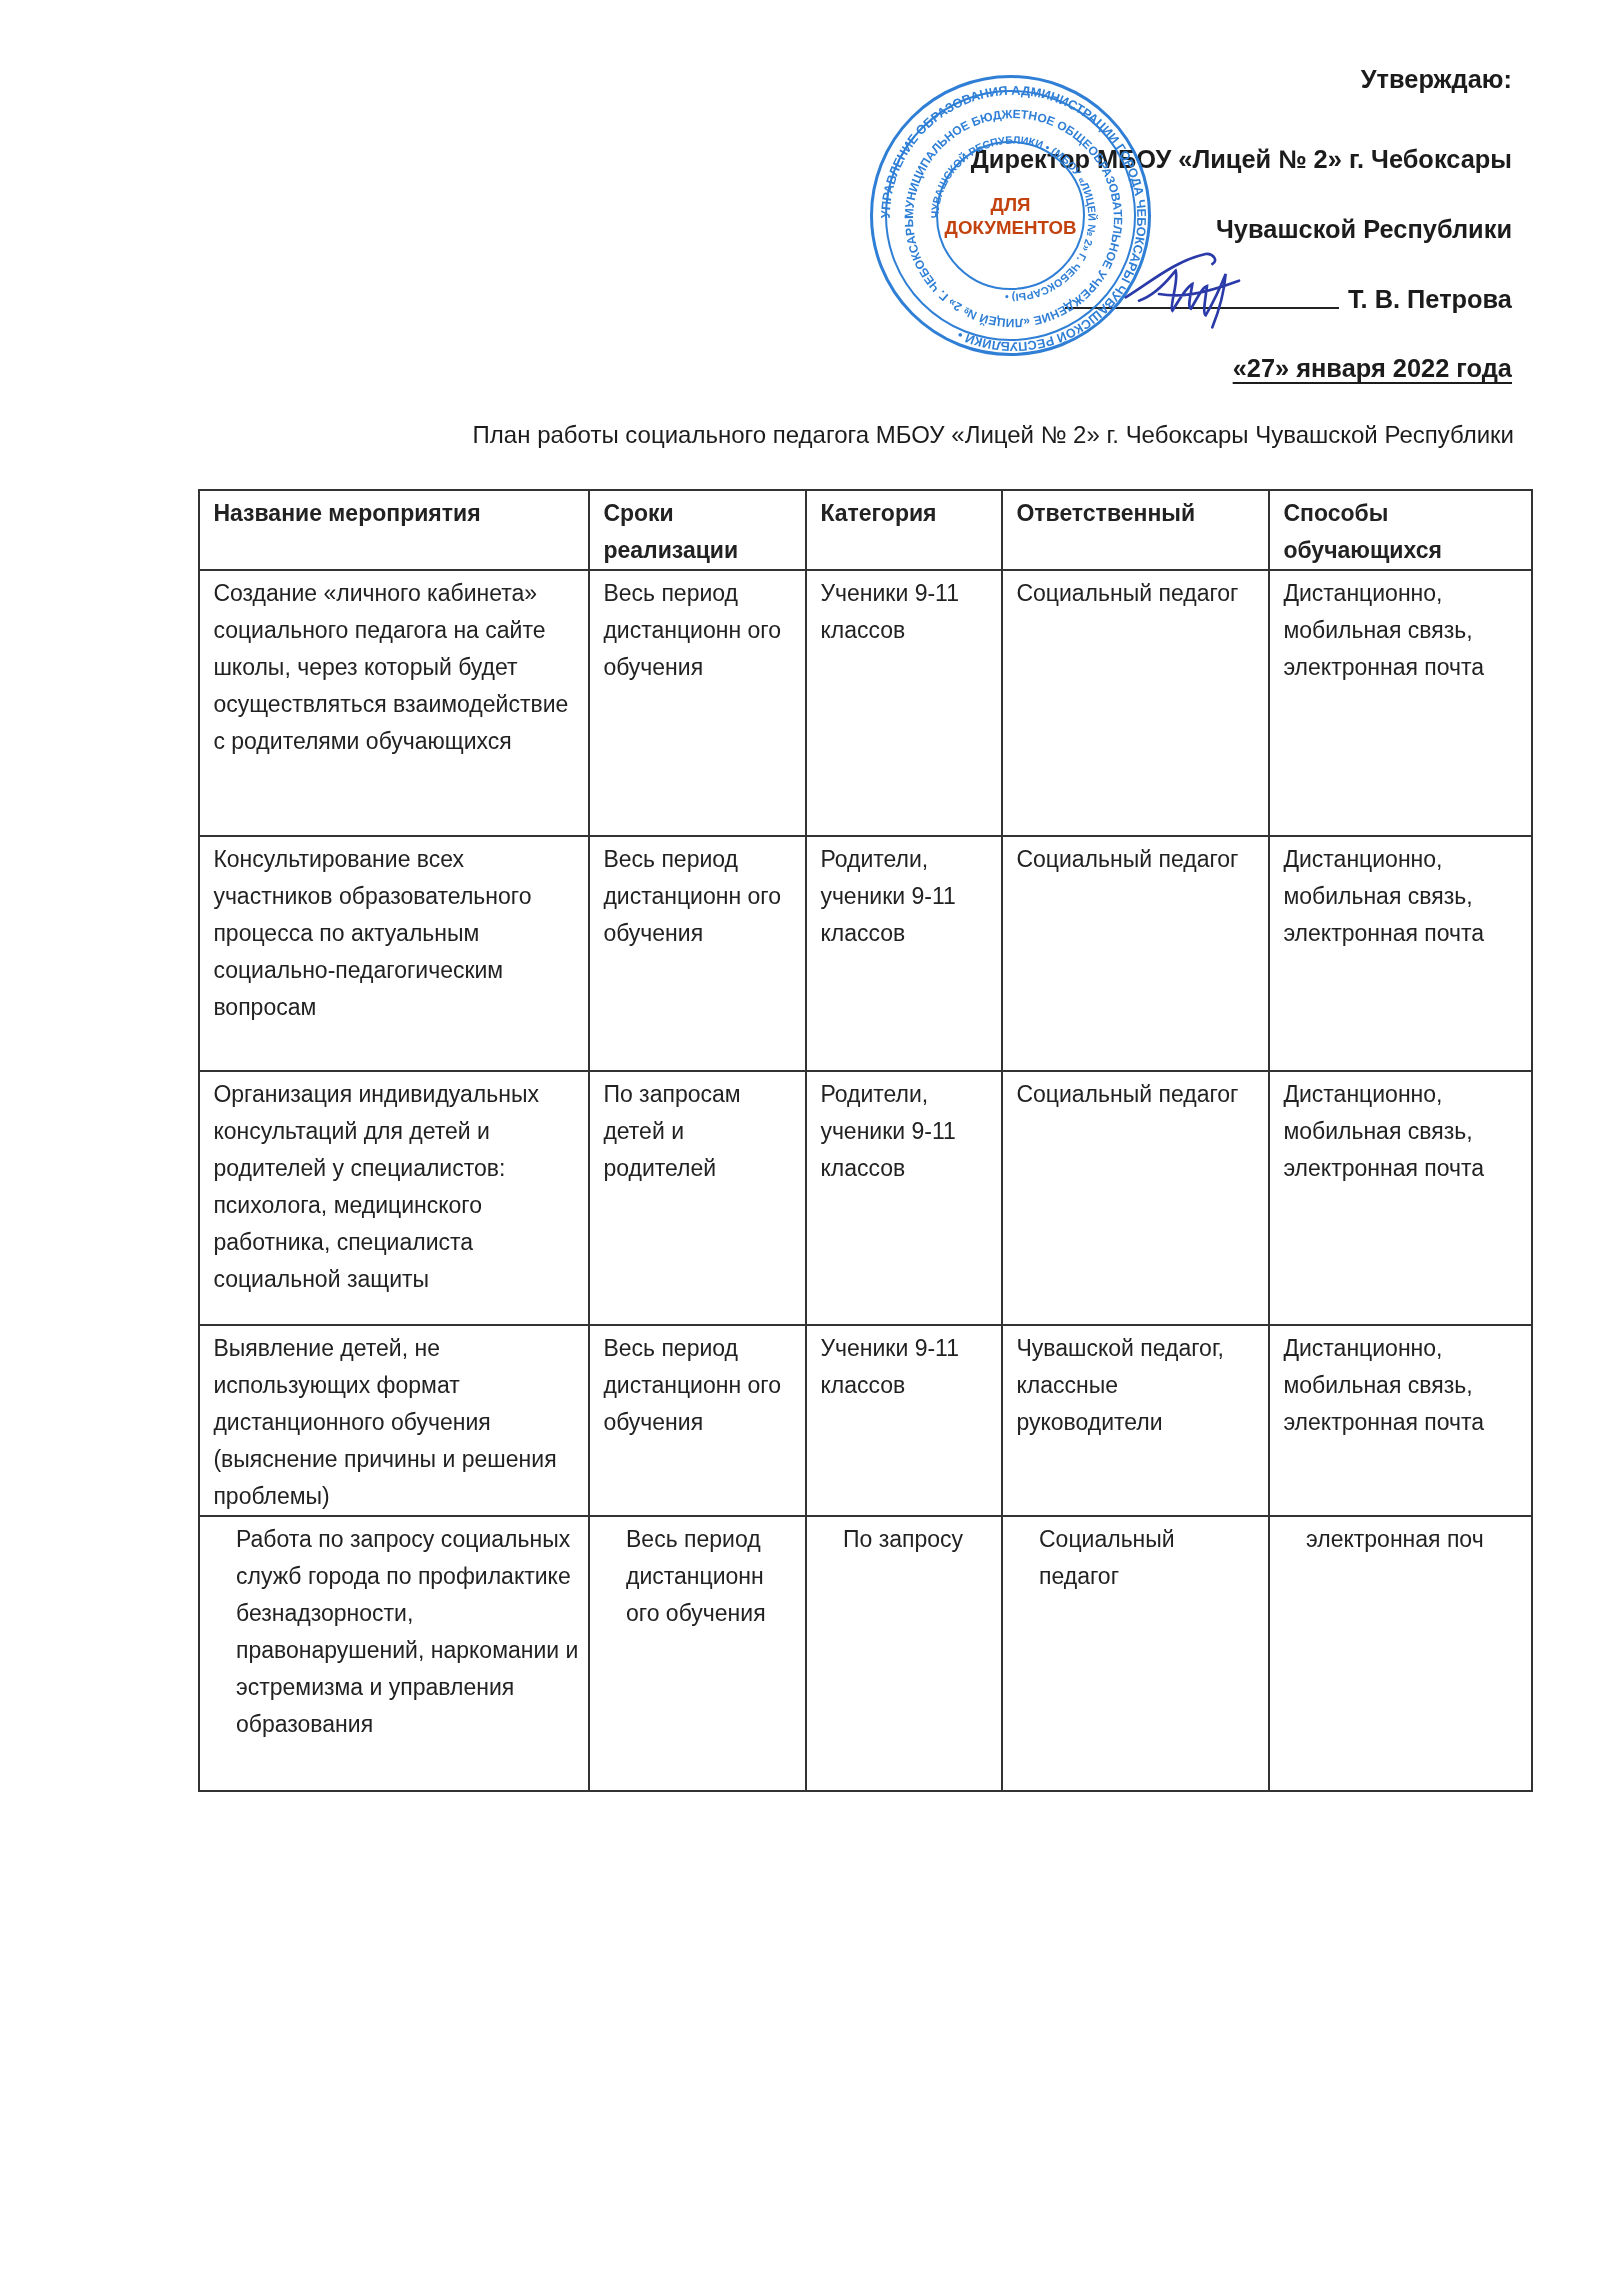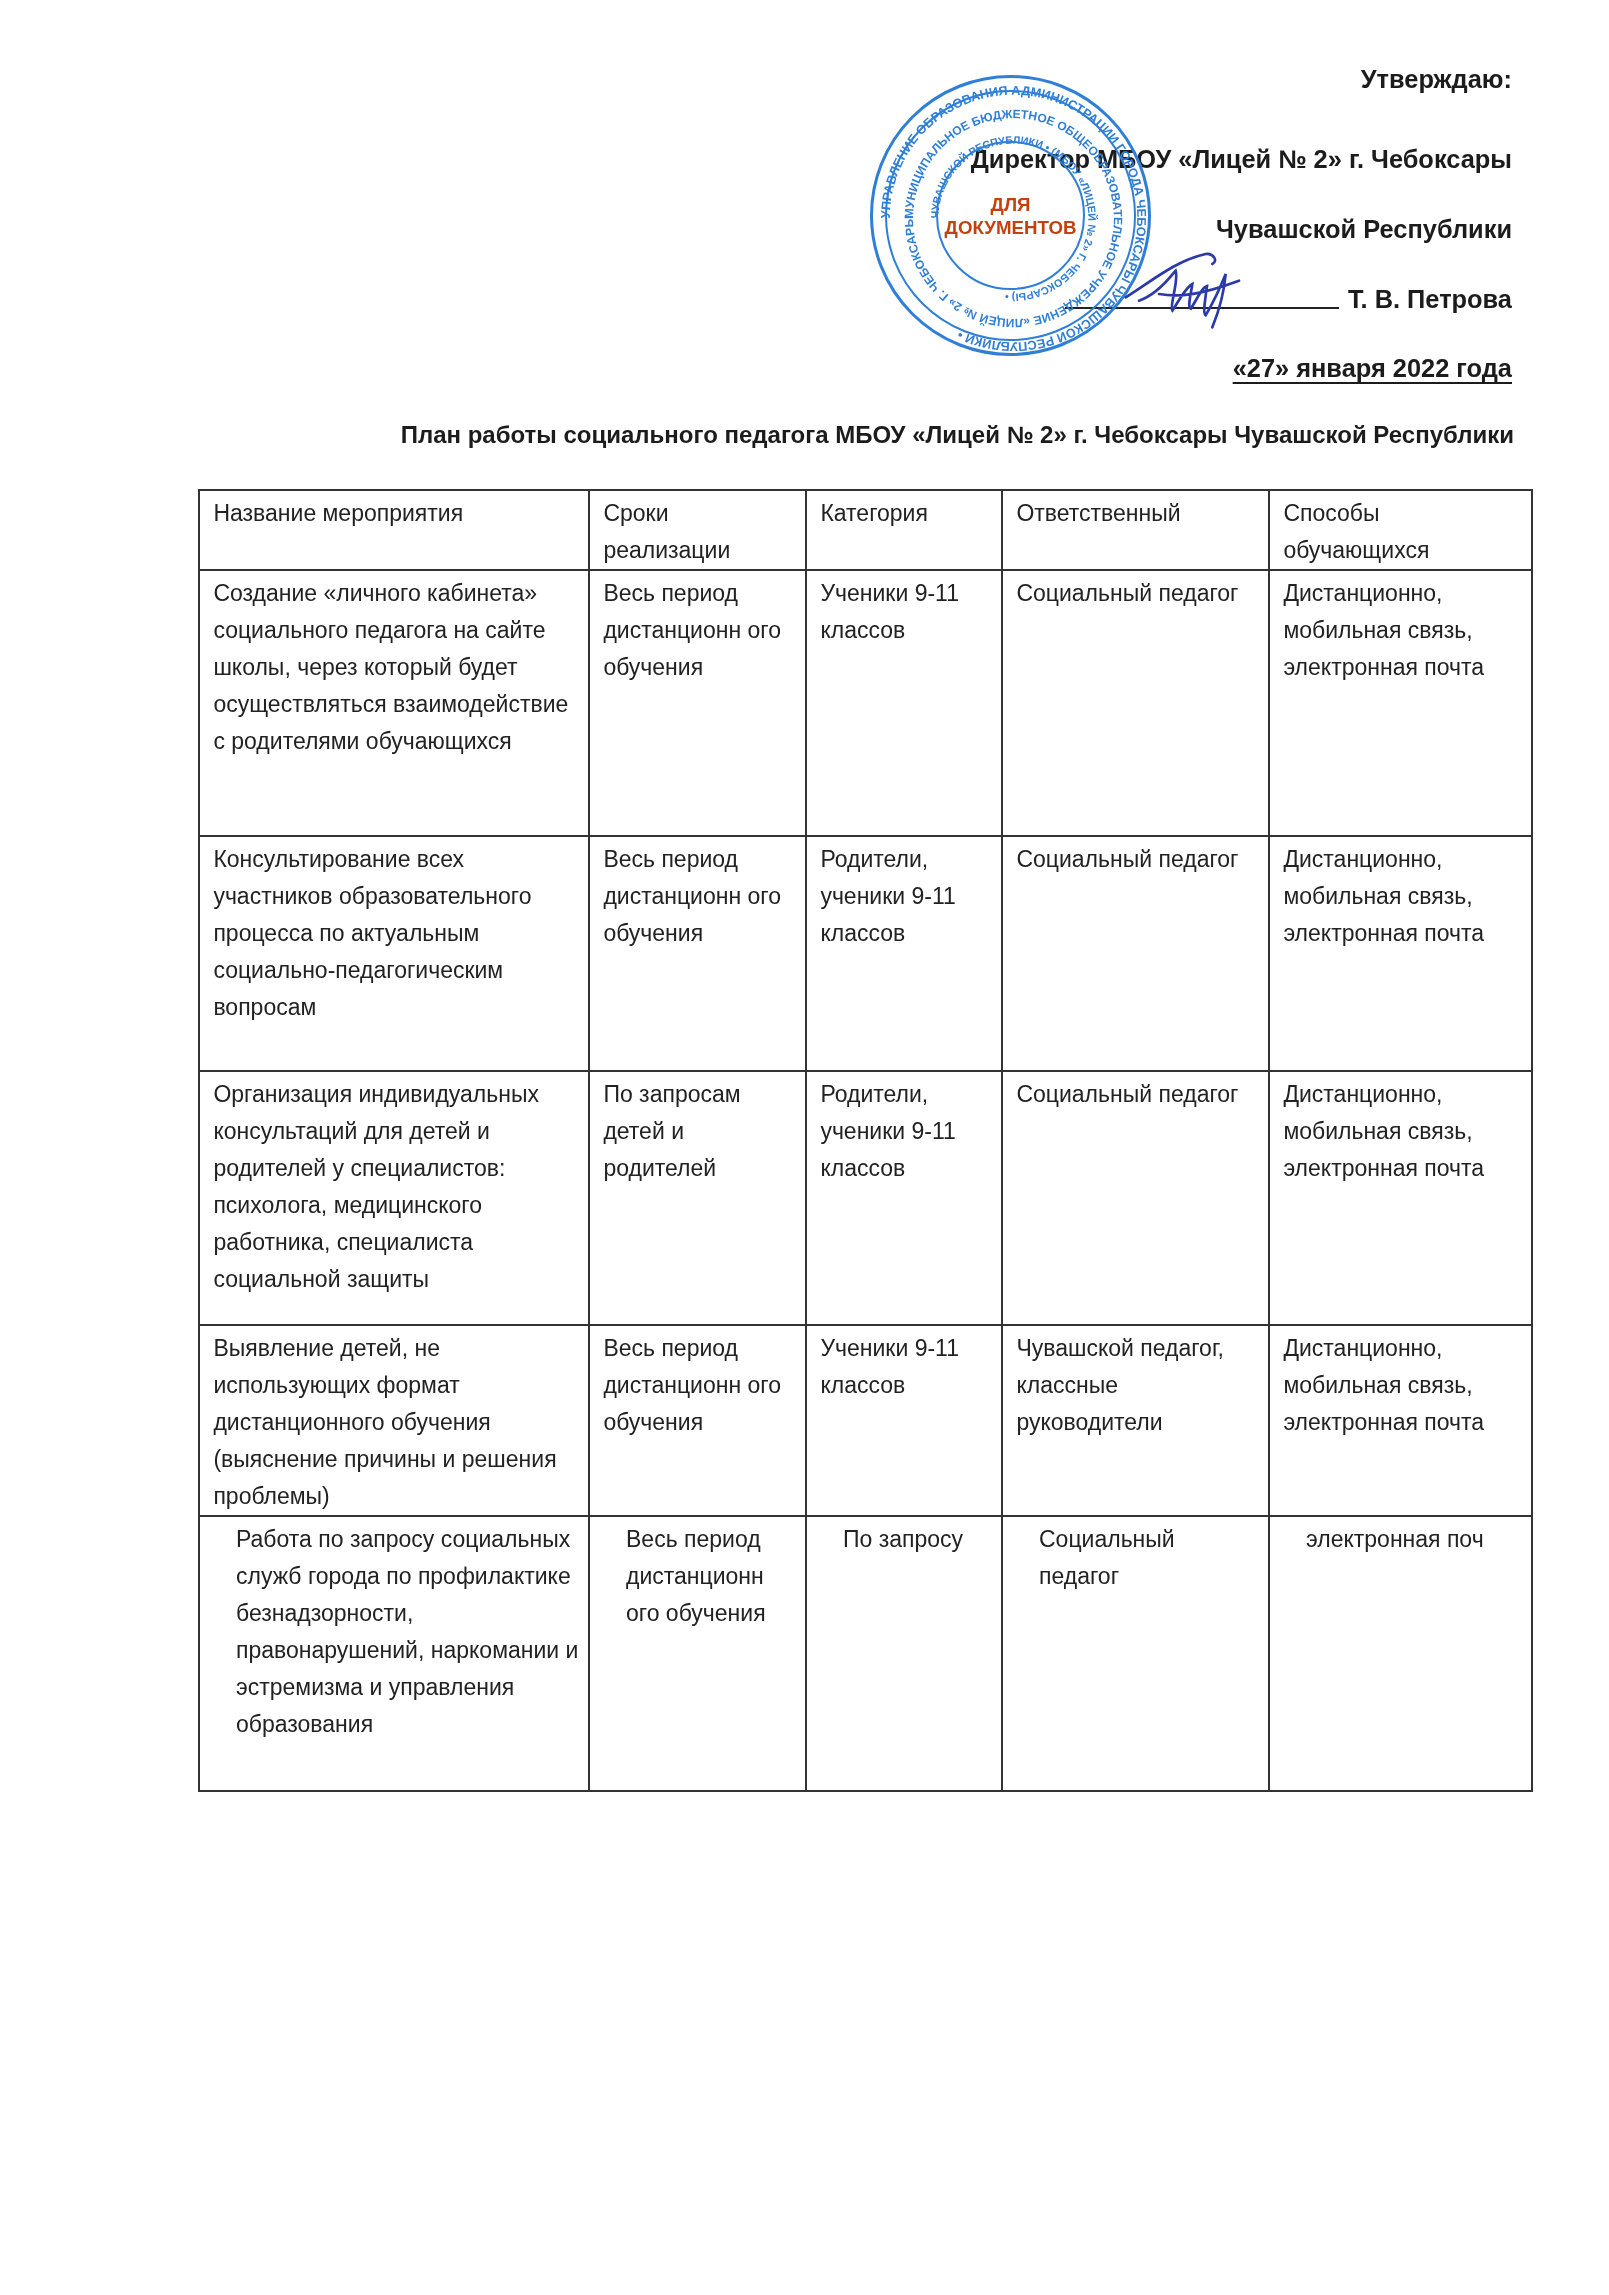--- a/index.html
+++ b/index.html
@@ -27,38 +27,38 @@
   .stamp .ring3 { position: absolute; inset: 63px; border-radius: 50%; border: 2px solid #2f7fd6; }
   .stamp svg { position: absolute; inset: 0; }
   .stamp .center {
     position: absolute; left: 0; right: 0; top: 115px; text-align: center;
     color: #c2410c; font-weight: bold; font-size: 18.7px; line-height: 23px;
   }
   .signature { position: absolute; left: 1112px; top: 234px; }
 
   .title {
     position: absolute; left: 0; right: 95px; top: 421px; text-align: right;
-    font-weight: bold; font-size: 24px; color: #1c1c1c; white-space: nowrap;
+    font-weight: normal; font-size: 24px; color: #1c1c1c; white-space: nowrap;
   }
 
   table.plan {
     position: absolute; left: 198px; top: 489px; width: 1333px;
     border-collapse: collapse; table-layout: fixed;
     font-size: 23px; line-height: 37px; color: #222;
   }
   table.plan col.c1 { width: 390px; }
   table.plan col.c2 { width: 217px; }
   table.plan col.c3 { width: 196px; }
   table.plan col.c4 { width: 267px; }
   table.plan col.c5 { width: 263px; }
   table.plan th, table.plan td {
     border: 2px solid #333; vertical-align: top; text-align: left;
     padding: 4px 8px 0 13.4px; word-wrap: break-word;
   }
-  table.plan th { font-weight: normal; height: 72px; }
+  table.plan th { font-weight: bold; height: 72px; }
   table.plan td { white-space: pre-line; }
   table.plan tr.r1 td { height: 260px; }
   table.plan tr.r2 td { height: 229px; }
   table.plan tr.r3 td { height: 248px; }
   table.plan tr.r4 td { height: 157px; }
   table.plan tr.r5 td { height: 141px; }
   table.plan tr.r6 td { height: 172px; }
   table.plan tr.r7 td { height: 269px; padding-left: 36px; }
 </style>
 </head>

